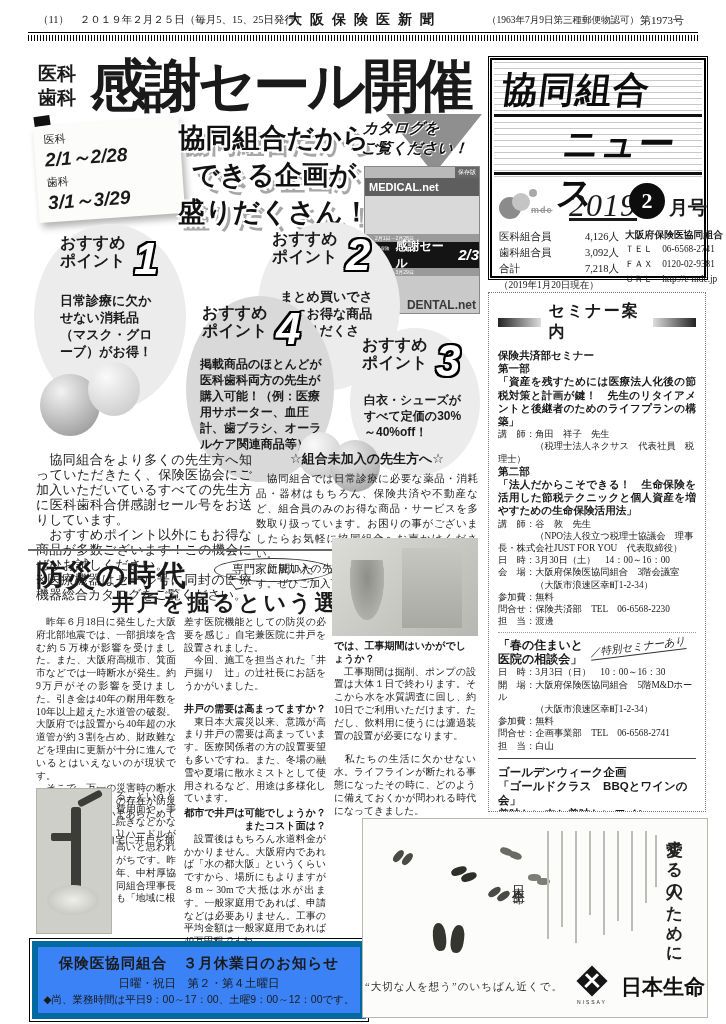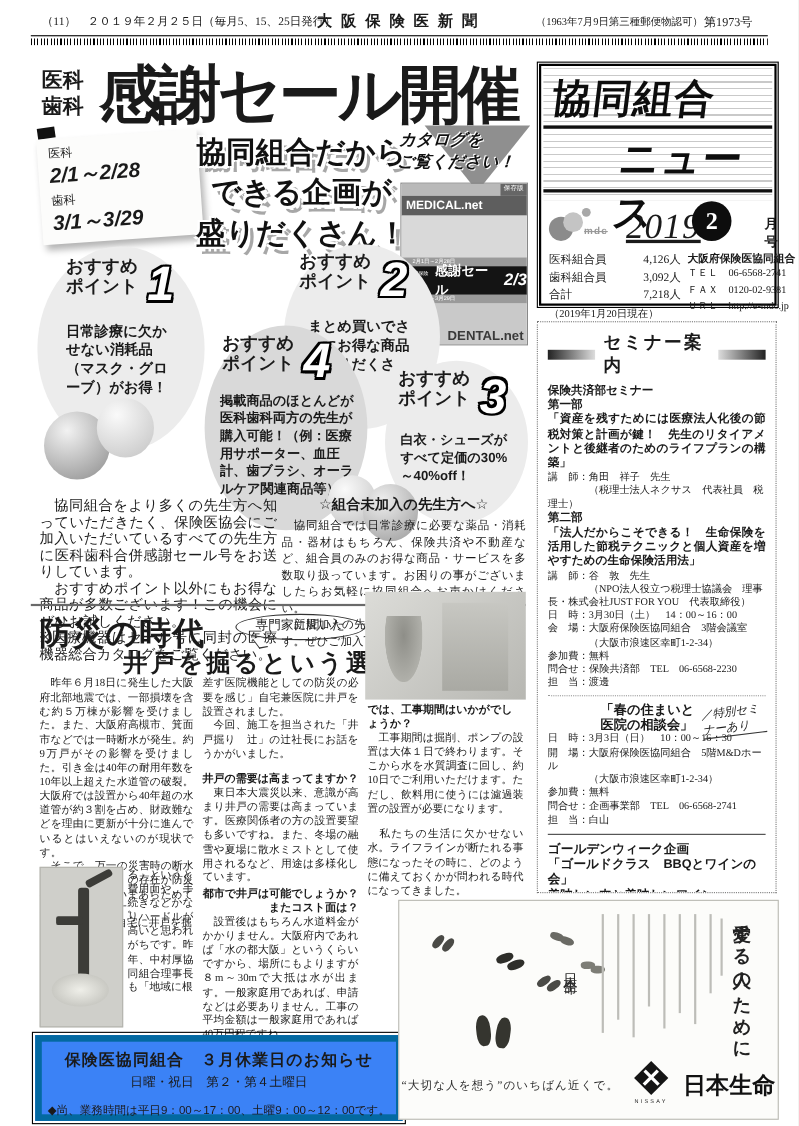--- a/index.html
+++ b/index.html
@@ -207,39 +207,39 @@
 
   <div class="abs" style="left:334px;top:640px;width:142px;">
     <div class="qhead">では、工事期間はいかがでしょうか？</div>
     <div class="artbody just">　工事期間は掘削、ポンプの設置は大体１日で終わります。そこから水を水質調査に回し、約10日でご利用いただけます。ただし、飲料用に使うには濾過装置の設置が必要になります。</div>
     <div class="artbody just" style="margin-top:11px;">　私たちの生活に欠かせない水。ライフラインが断たれる事態になったその時に、どのように備えておくかが問われる時代になってきました。</div>
   </div>
 
   <div class="abs notice" style="left:32px;top:941px;width:322px;height:66px;text-align:center;">
     <div class="b" style="font-size:14.5px;margin-top:7px;letter-spacing:1px;">保険医協同組合　３月休業日のお知らせ</div>
     <div class="sans" style="font-size:11.5px;margin-top:3px;">日曜・祝日　第２・第４土曜日</div>
-    <div class="sans" style="font-size:10.5px;margin-top:12px;">◆尚、業務時間は平日9：00～17：00、土曜9：00～12：00です。</div>
+    <div class="sans" style="font-size:10.5px;margin-top:2px;">◆尚、業務時間は平日9：00～17：00、土曜9：00～12：00です。</div>
   </div>
 
   <div class="abs newsbox" style="left:488px;top:56px;width:218px;height:222px;">
     <div class="abs stripes" style="left:5px;top:5px;right:5px;height:120px;">
       <div class="abs newstitle sans" style="left:8px;top:4px;font-size:36px;">協同組合</div>
       <div class="abs" style="left:0;top:52px;right:0;height:3px;background:#111;"></div>
       <div class="abs newstitle sans" style="left:66px;top:58px;font-size:36px;">ニュース</div>
       <div class="abs" style="left:0;top:110px;right:0;height:3px;background:#111;"></div>
     </div>
     <div class="abs" style="left:10px;top:132px;width:52px;height:34px;">
       <div class="abs circle" style="left:0;top:8px;width:22px;height:22px;background:#8b8b8b;"></div>
       <div class="abs circle" style="left:13px;top:4px;width:18px;height:18px;background:#c4c4c4;"></div>
       <div class="abs circle" style="left:30px;top:0;width:8px;height:8px;background:#a8a8a8;"></div>
       <div class="abs sans b" style="left:32px;top:16px;font-size:9px;color:#999;letter-spacing:1px;text-decoration:line-through;">mdc</div>
     </div>
     <div class="abs" style="left:80px;top:130px;font-size:32px;font-style:italic;letter-spacing:1px;text-decoration:underline;">2019</div>
     <div class="abs mcirc" style="left:140px;top:126px;">2</div>
-    <div class="abs b" style="left:180px;top:138px;font-size:12px;margin-left:26px;">月号</div>
+    <div class="abs b" style="left:180px;top:138px;font-size:19px;">月号</div>
 
     <div class="abs" style="left:10px;top:172px;width:120px;">
       <div class="statrow">
           <span>医科組合員</span>
           <span>4,126人</span>
         </div>
       <div class="statrow">
           <span>歯科組合員</span>
           <span>3,092人</span>
         </div>
@@ -278,21 +278,21 @@
       <div class="semr">会　場：大阪府保険医協同組合　3階会議室</div>
       <div class="semr">　　　　（大阪市浪速区幸町1-2-34）</div>
       <div class="semr">参加費：無料</div>
       <div class="semr">問合せ：保険共済部　TEL　06-6568-2230</div>
       <div class="semr">担　当：渡邊</div>
     </div>
 
     <div class="dotdiv"></div>
 
     <div>
-      <div style="position:relative;margin-left:48px;">
+      <div style="position:relative;">
         <div class="semh" style="font-size:12px;line-height:14px;">「春の住まいと</div>
         <div class="semh" style="font-size:12px;line-height:14px;">医院の相談会」</div>
         <div class="abs sans" style="left:92px;top:2px;font-size:10.5px;font-style:italic;transform:rotate(-7deg);border-bottom:1px solid #333;">／特別セミナーあり</div>
       </div>
       <div class="semr">日　時：3月3日（日）　10：00～16：30</div>
       <div class="semr">開　場：大阪府保険医協同組合　5階M&amp;Dホール</div>
       <div class="semr">　　　　（大阪市浪速区幸町1-2-34）</div>
       <div class="semr">参加費：無料</div>
       <div class="semr">問合せ：企画事業部　TEL　06-6568-2741</div>
       <div class="semr">担　当：白山</div>

